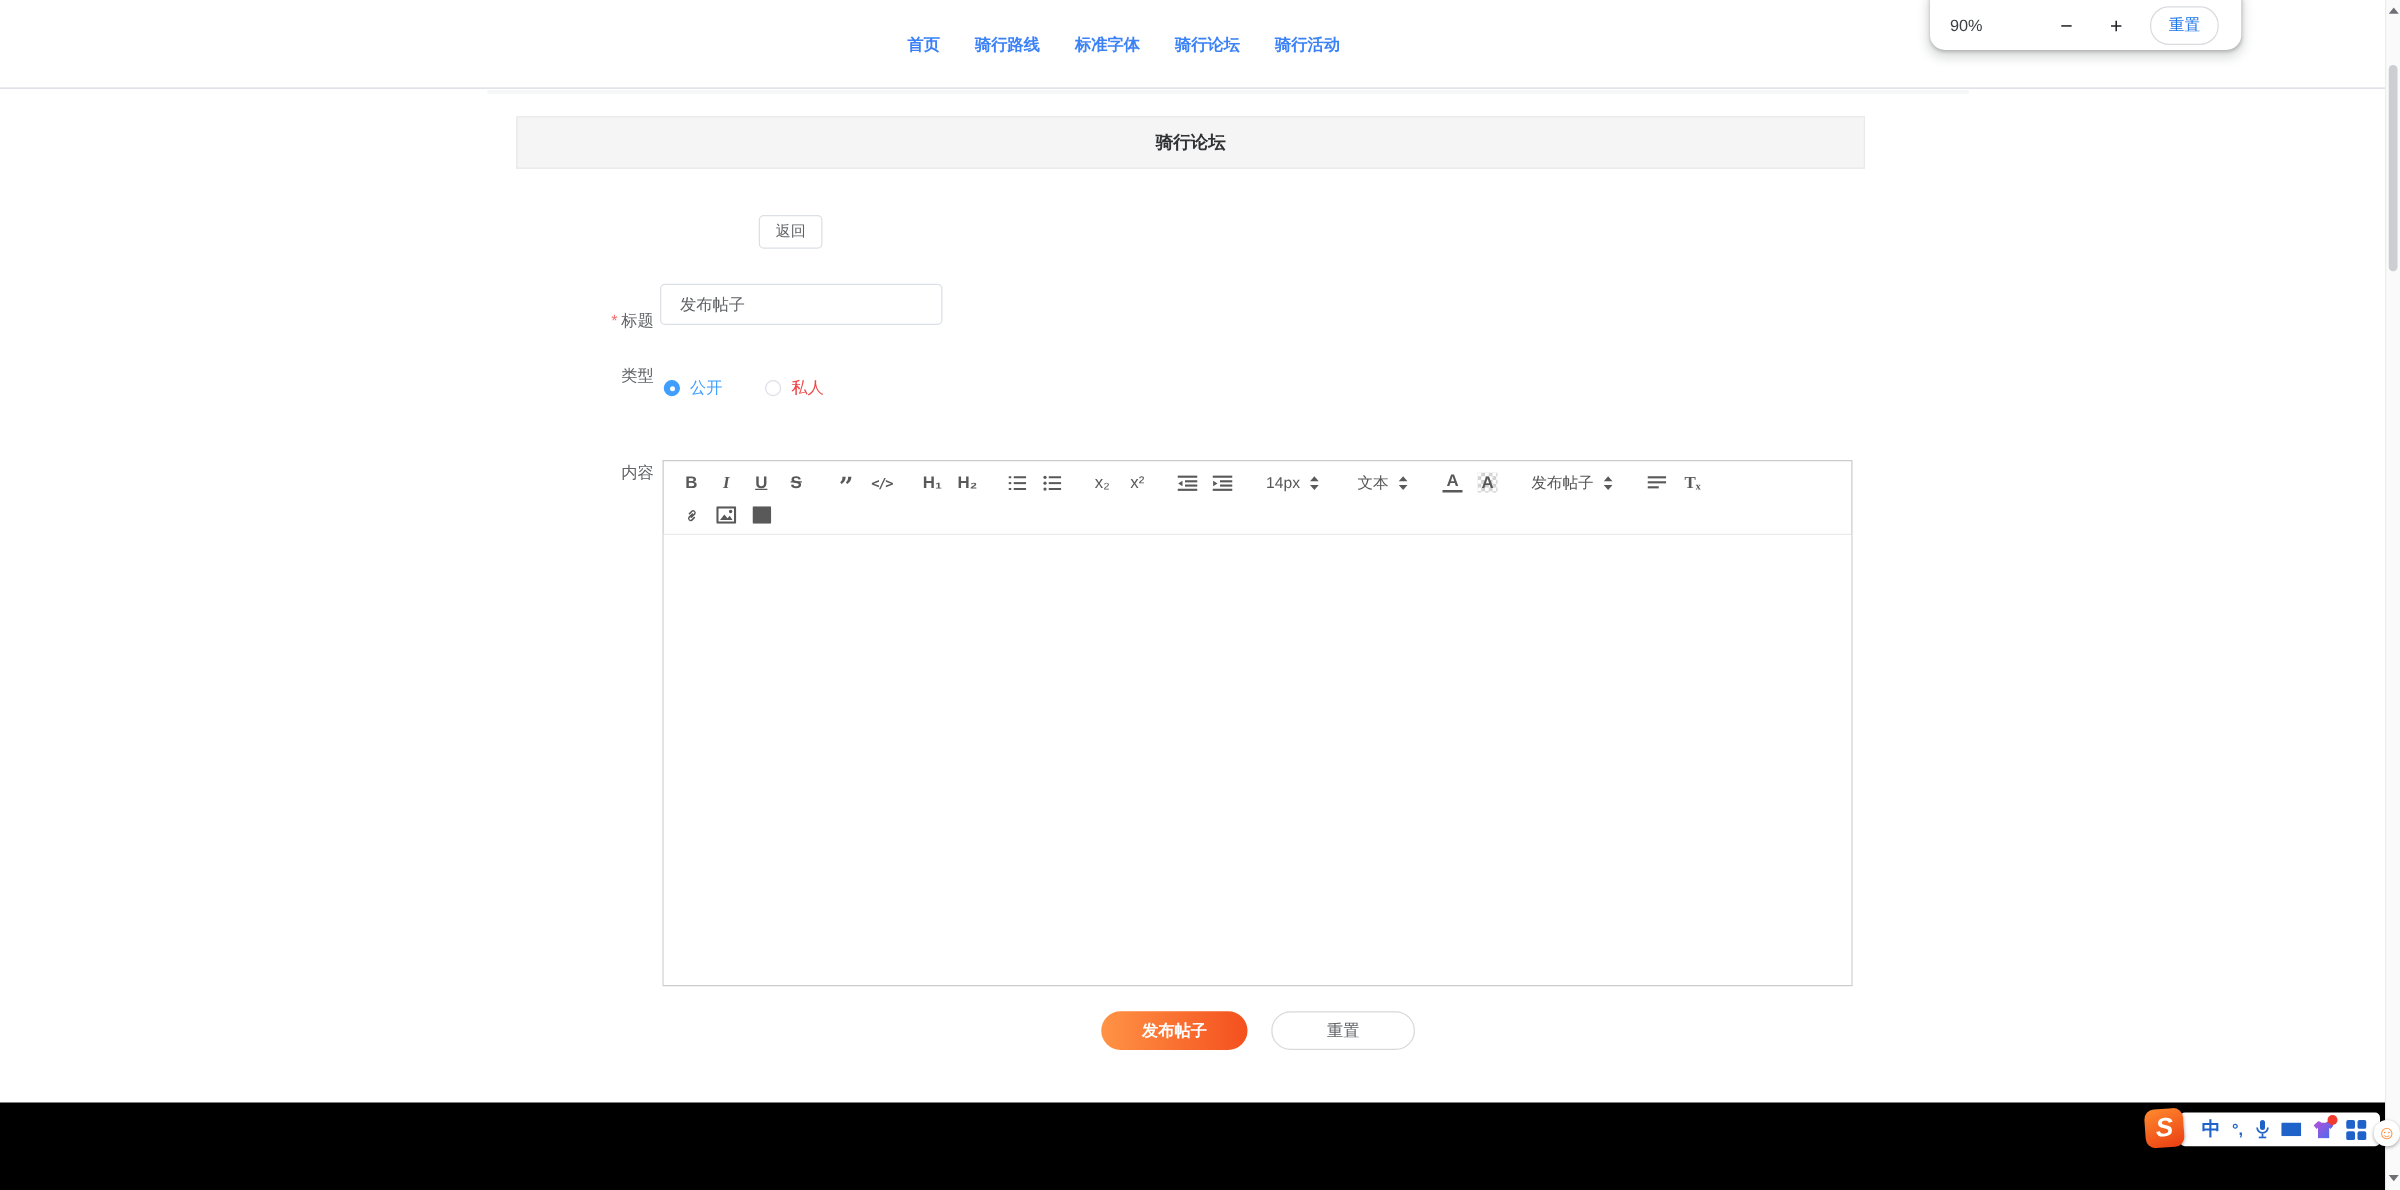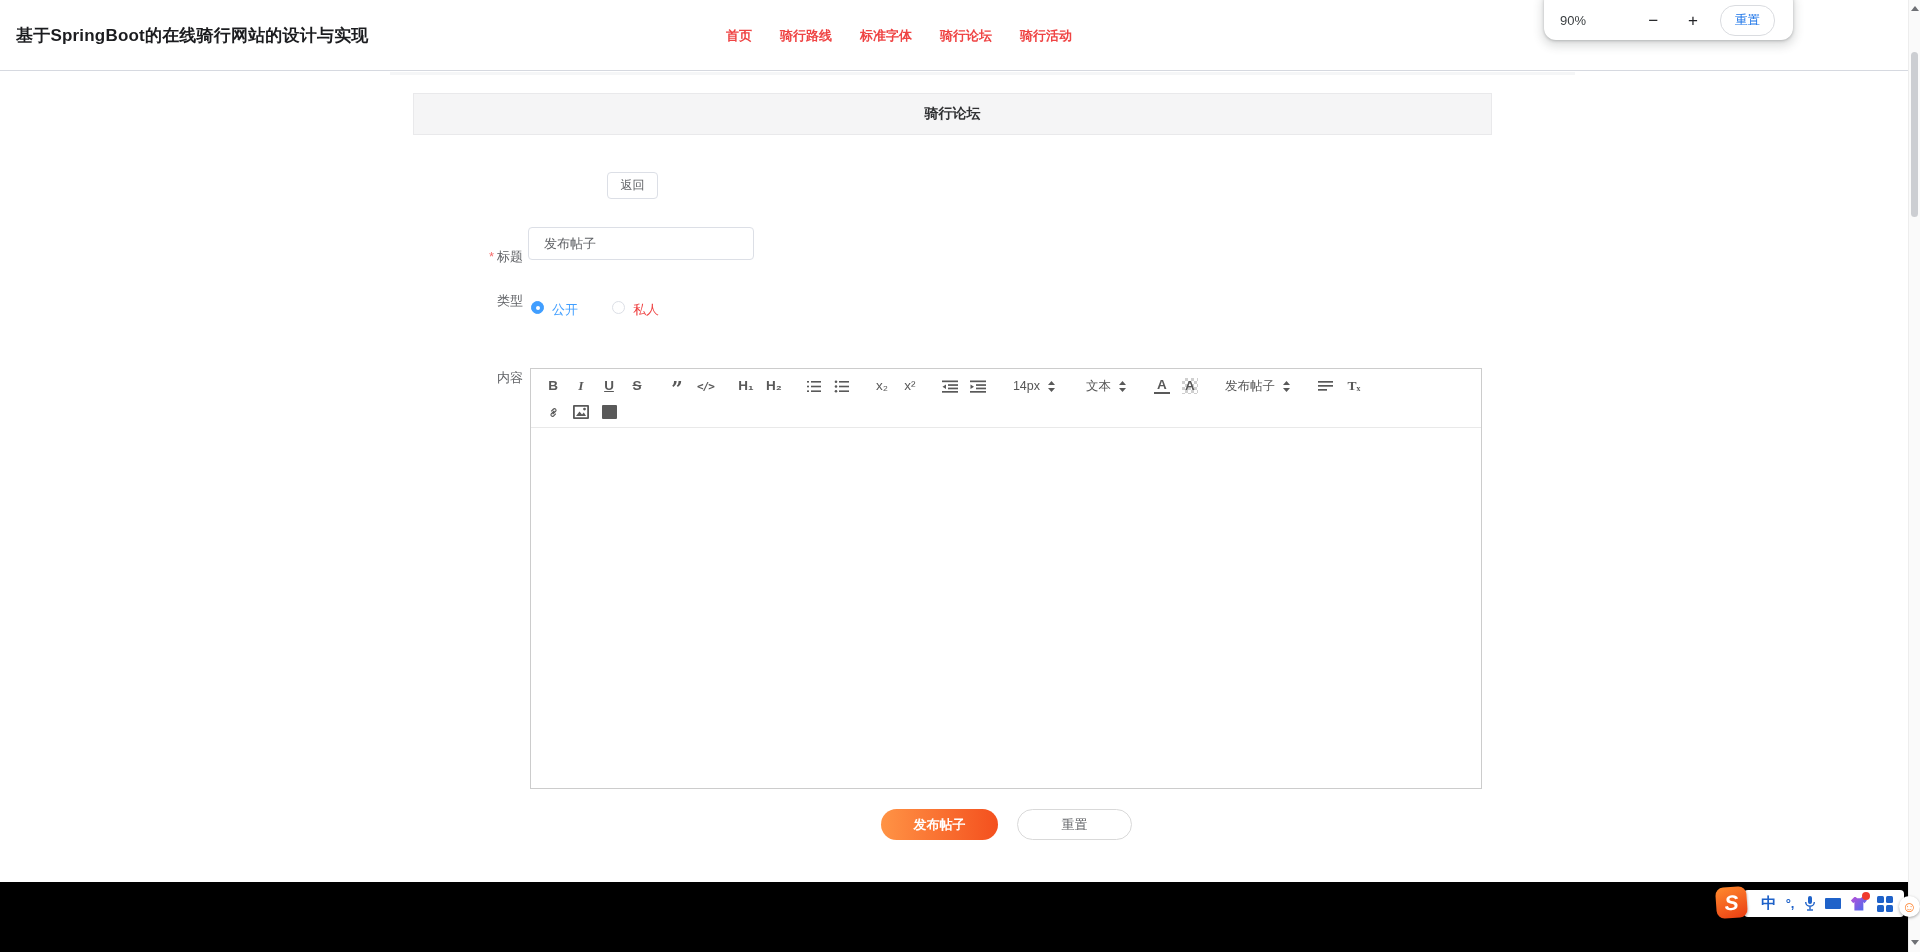--- a/index.html
+++ b/index.html
@@ -3,21 +3,21 @@
 <meta charset="utf-8">
 <style>
   * { margin:0; padding:0; box-sizing:border-box; }
   html,body { width:1920px; height:952px; overflow:hidden; }
   body { font-family:"Liberation Sans","DejaVu Sans",sans-serif; background:#fff; position:relative; color:#303133; }
 
   
   .header { position:absolute; left:0; top:0; width:1920px; height:71px; background:#fff; border-bottom:1px solid #d6d9e0; z-index:5; }
   .brand { position:absolute; left:16px; top:0; height:71px; display:flex; align-items:center; font-size:17px; font-weight:bold; color:#1b1c1f; letter-spacing:.2px; }
   .nav { position:absolute; left:726px; top:0; height:71px; display:flex; align-items:center; gap:28px; }
-  .nav-item { font-size:13px; font-weight:bold; color:#ef4444; cursor:pointer; white-space:nowrap; }
+  .nav-item { font-size:13px; font-weight:bold; color:#3b82f6; cursor:pointer; white-space:nowrap; }
   .avatar { position:absolute; left:1739px; top:28px; width:22px; height:22px; border-radius:50%; background:linear-gradient(135deg,#c9a56d,#8a6a3f); z-index:4; }
   .user-center { position:absolute; left:1794px; top:31px; font-size:13px; font-weight:bold; color:#2e3033; z-index:4; cursor:pointer; }
   .logout-btn { position:absolute; left:1832px; top:24px; padding:5px 8px; background:#90959b; color:#fff; font-size:12px; font-weight:bold; border-radius:3px; z-index:4; cursor:pointer; }
 
   .band { position:absolute; left:390px; top:72px; width:1185px; height:3px; background:#f5f6f7; }
 
   
   .zoom-popup { position:absolute; left:1544px; top:-10px; width:249px; height:50px; background:#fff; border-radius:12px;
     box-shadow:0 1px 3px rgba(60,64,67,.3), 0 4px 8px 3px rgba(60,64,67,.15); z-index:50;
     display:flex; align-items:center; padding:10px 18px 0 16px; }
@@ -35,21 +35,21 @@
 
   
   .form-label { position:absolute; left:420px; width:103px; text-align:right; font-size:13px; color:#606266; }
   .required { color:#f56c6c; margin-right:3px; }
   .lbl-title { top:248px; }
   .lbl-type { top:292px; }
   .lbl-content { top:369px; }
   .title-input { position:absolute; left:528px; top:227px; width:226px; height:33px; border:1px solid #dcdfe6; border-radius:4px;
     padding:0 15px; font-size:13px; color:#606266; outline:none; background:#fff; font-family:inherit; }
   .type-row { position:absolute; left:531px; top:298px; height:24px; display:flex; align-items:center; gap:34px; }
-  .radio-opt { display:flex; align-items:flex-start; gap:8px; cursor:pointer; }
+  .radio-opt { display:flex; align-items:center; gap:8px; cursor:pointer; }
   .radio-circle { width:13px; height:13px; border-radius:50%; border:1px solid #dcdfe6; background:#fff; position:relative; }
   .radio-opt.sel .radio-circle { background:#409EFF; border-color:#409EFF; }
   .radio-opt.sel .radio-circle::after { content:""; position:absolute; left:4px; top:4px; width:4px; height:4px; border-radius:50%; background:#fff; }
   .radio-opt .r-lbl { font-size:13px; color:#ef4444; }
   .radio-opt.sel .r-lbl { color:#409EFF; }
 
   
   .editor { position:absolute; left:530px; top:368px; width:952px; height:421px; border:1px solid #ccc; background:#fff; }
   .ed-toolbar { height:59px; border-bottom:1px solid #e9e9e9; padding:4px 8px 0 8px; }
   .t-row { display:flex; align-items:center; height:26px; color:#595959; }
@@ -105,21 +105,20 @@
   .sb-up { top:6px; border-bottom:5px solid #6e7075; }
   .sb-down { bottom:7px; border-top:5px solid #6e7075; }
   .sb-thumb { position:absolute; left:2px; top:52px; width:7px; height:165px; background:#ccced2; border-radius:4px; cursor:pointer; }
 
   svg { fill:currentColor; }
 </style>
 </head>
 <body>
 
 <div class="header">
-  <div class="brand">基于SpringBoot的在线骑行网站的设计与实现</div>
   <div class="nav">
     <div class="nav-item">首页</div>
     <div class="nav-item">骑行路线</div>
     <div class="nav-item">标准字体</div>
     <div class="nav-item">骑行论坛</div>
     <div class="nav-item">骑行活动</div>
   </div>
 </div>
 <div class="avatar"></div>
 <div class="user-center">中心</div>

